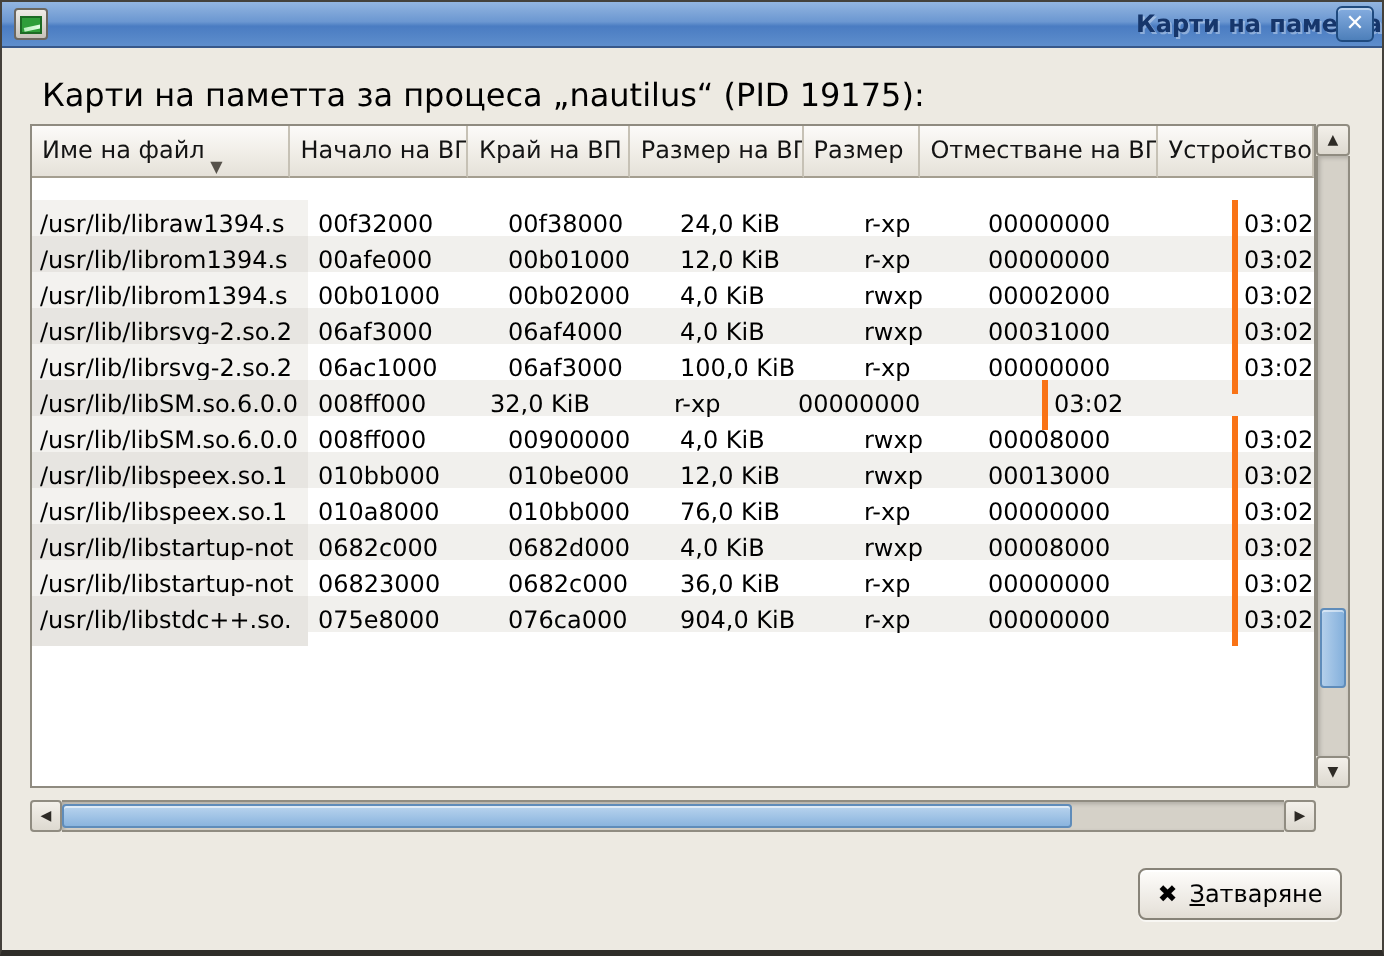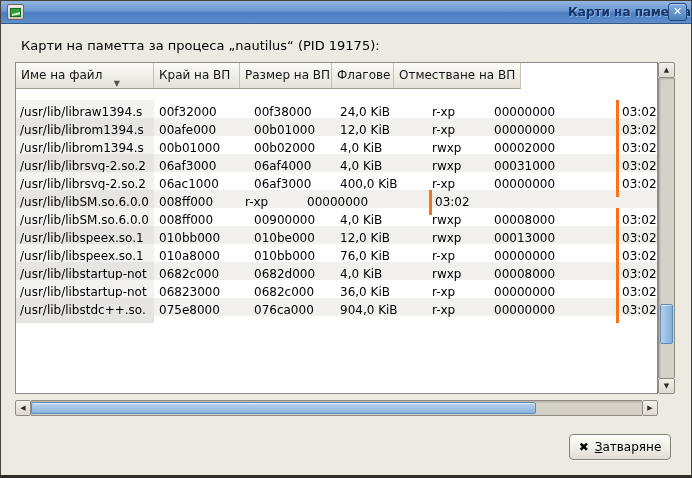--- a/index.html
+++ b/index.html
@@ -42,21 +42,21 @@
   .close-btn {
     position:absolute; right:4px; top:2px; width:19px; height:18px;
     background:linear-gradient(#85ade0 0%,#4d7fba 100%);
     border:1px solid #1f4a7e; border-radius:3px;
     box-shadow:inset 0 1px 0 rgba(255,255,255,0.45);
     color:#fff; font-weight:bold; font-size:11px; line-height:16px; text-align:center;
     cursor:default;
   }
 
   
-  .desc-label { position:absolute; left:20px; top:37px; font-size:13px; }
+  .desc-label { position:absolute; left:20px; top:37px; font-size:16px; }
 
   
   .table-area {
     position:absolute; left:14px; top:61px; width:660px; height:332px;
     display:flex;
   }
   .treeview {
     width:643px; height:100%; background:#fff;
     border:1px solid #8f8b80; overflow:hidden;
     display:flex; flex-direction:column;
@@ -156,24 +156,26 @@
 
   <div class="desc-label">Карти на паметта за процеса „nautilus“ (PID 19175):</div>
 
   <div class="table-area">
     <div class="treeview">
       <div class="thead">
         <div class="th w0">
           <span>Име на файл</span>
           <span class="sort-arrow">▼</span>
         </div>
+        <div class="th w1">Начало на ВП</div>
         <div class="th w2">Край на ВП</div>
         <div class="th w3">Размер на ВП</div>
-        <div class="th w4">Флагове</div>
+        <div class="th w4">Размер</div>
         <div class="th w5">Отместване на ВП</div>
+        <div class="th w6">Устройство</div>
       </div>
       <div class="tbody" id="tbody">
           <div class="row">
             <div class="cell w0 c-file">/usr/lib/libraw1394.s</div>
             <div class="cell w1">00f32000</div>
             <div class="cell w2">00f38000</div>
             <div class="cell w3">24,0 KiB</div>
             <div class="cell w4">r-xp</div>
             <div class="cell w5">00000000</div>
             <div class="cell w6 c-device">03:02</div>
@@ -202,28 +204,29 @@
             <div class="cell w2">06af4000</div>
             <div class="cell w3">4,0 KiB</div>
             <div class="cell w4">rwxp</div>
             <div class="cell w5">00031000</div>
             <div class="cell w6 c-device">03:02</div>
           </div>
           <div class="row">
             <div class="cell w0 c-file">/usr/lib/librsvg-2.so.2</div>
             <div class="cell w1">06ac1000</div>
             <div class="cell w2">06af3000</div>
-            <div class="cell w3">400,0 KiB</div>
+            <div class="cell w3">100,0 KiB</div>
             <div class="cell w4">r-xp</div>
             <div class="cell w5">00000000</div>
             <div class="cell w6 c-device">03:02</div>
           </div>
           <div class="row alt">
             <div class="cell w0 c-file">/usr/lib/libSM.so.6.0.0</div>
             <div class="cell w2">008ff000</div>
+            <div class="cell w3">32,0 KiB</div>
             <div class="cell w4">r-xp</div>
             <div class="cell w5">00000000</div>
             <div class="cell w6 c-device">03:02</div>
           </div>
           <div class="row">
             <div class="cell w0 c-file">/usr/lib/libSM.so.6.0.0</div>
             <div class="cell w1">008ff000</div>
             <div class="cell w2">00900000</div>
             <div class="cell w3">4,0 KiB</div>
             <div class="cell w4">rwxp</div>

